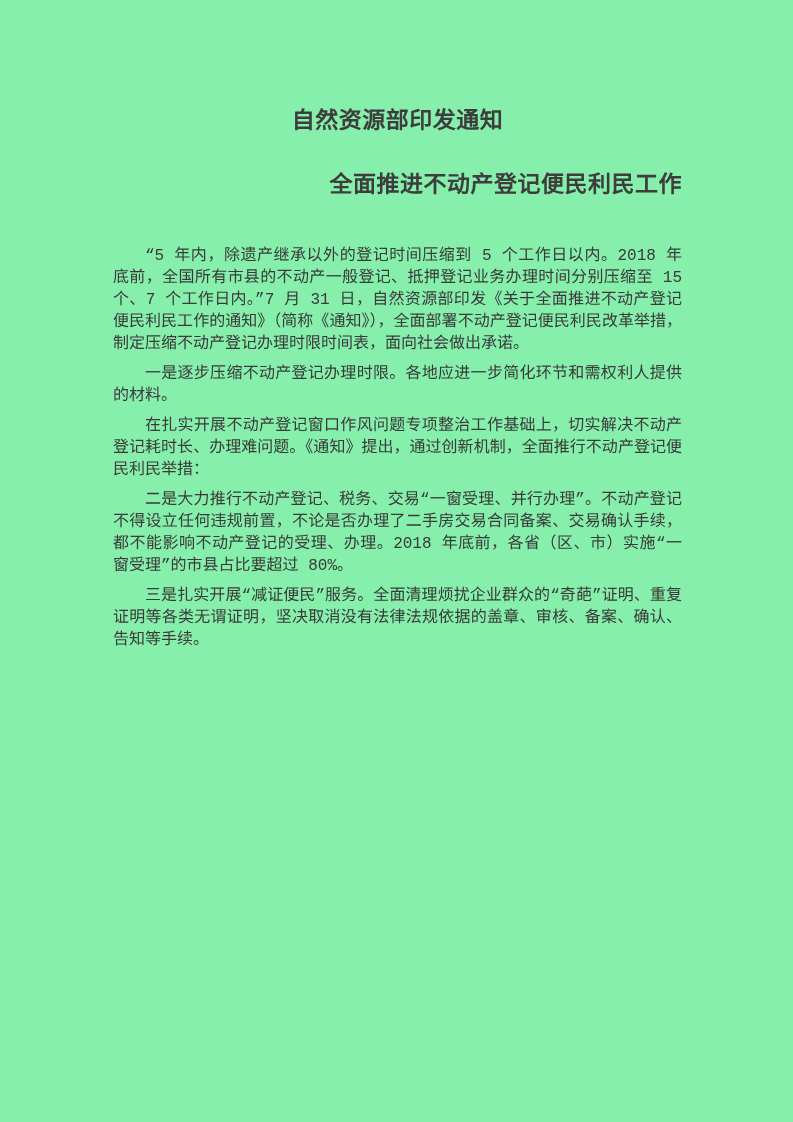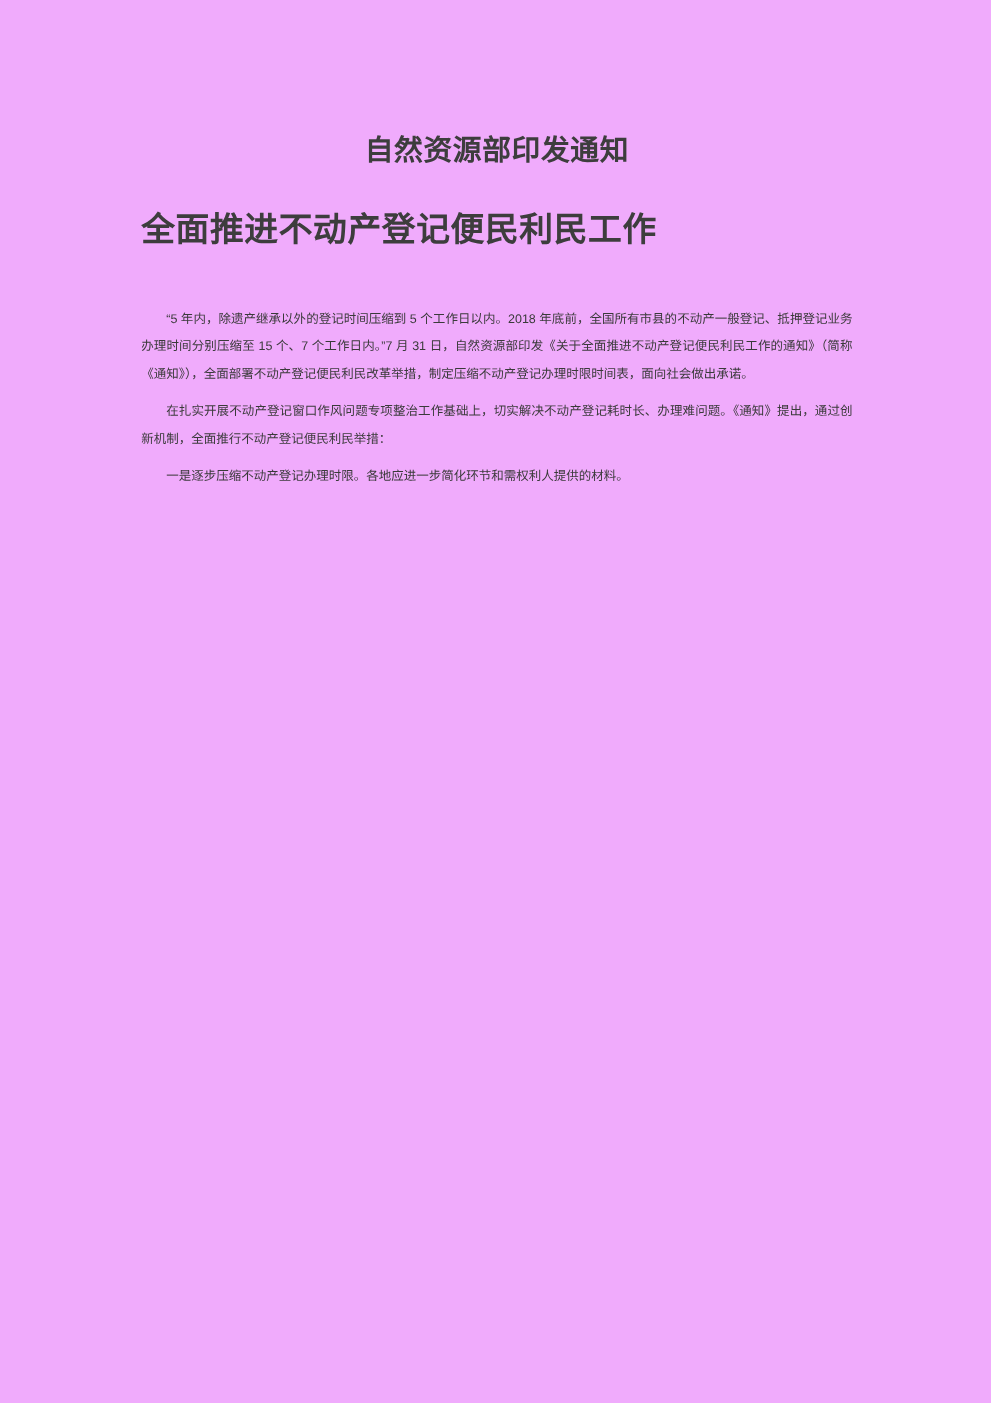--- a/index.html
+++ b/index.html
@@ -5,62 +5,64 @@
   html, body {
     margin: 0;
     padding: 0;
     background: #ffffff;
   }
   .page {
     position: relative;
     width: 793px;
     height: 1122px;
     margin: 0 auto;
-    background: #f0abfc;
+    background: #86efac;
     overflow: hidden;
     box-sizing: border-box;
     padding: 105px 111px 0 113px;
   }
   .doc-title {
     font-family: "Liberation Sans", "DejaVu Sans", sans-serif;
     font-weight: 600;
     font-size: 23px;
     line-height: 30px;
     color: #3d3d3d;
     text-align: center;
     margin: 0 0 34px 0;
     letter-spacing: 0.5px;
   }
   .doc-subtitle {
     font-family: "Liberation Sans", "DejaVu Sans", sans-serif;
     font-weight: 600;
-    font-size: 27px;
+    font-size: 23px;
     line-height: 30px;
     color: #3d3d3d;
-    text-align: left;
+    text-align: right;
     margin: 0 0 46px 0;
     letter-spacing: 0.5px;
   }
   .doc-body p {
-    font-family: Liberation Sans, sans-serif;
-    font-size: 10px;
+    font-family: Liberation Mono, monospace;
+    font-size: 16px;
     line-height: 22px;
     color: #3a3a3a;
     text-align: justify;
     text-indent: 2em;
     margin: 0 0 8px 0;
     word-break: break-all;
   }
 </style>
 </head>
 <body>
 
 <div class="page">
   <h1 class="doc-title">自然资源部印发通知</h1>
 
   <h2 class="doc-subtitle">全面推进不动产登记便民利民工作</h2>
 
   <div class="doc-body">
     <p>“5 年内，除遗产继承以外的登记时间压缩到 5 个工作日以内。2018 年底前，全国所有市县的不动产一般登记、抵押登记业务办理时间分别压缩至 15 个、7 个工作日内。”7 月 31 日，自然资源部印发《关于全面推进不动产登记便民利民工作的通知》（简称《通知》），全面部署不动产登记便民利民改革举措，制定压缩不动产登记办理时限时间表，面向社会做出承诺。</p>
+    <p>一是逐步压缩不动产登记办理时限。各地应进一步简化环节和需权利人提供的材料。</p>
     <p>在扎实开展不动产登记窗口作风问题专项整治工作基础上，切实解决不动产登记耗时长、办理难问题。《通知》提出，通过创新机制，全面推行不动产登记便民利民举措：</p>
-    <p>一是逐步压缩不动产登记办理时限。各地应进一步简化环节和需权利人提供的材料。</p>
+    <p>二是大力推行不动产登记、税务、交易“一窗受理、并行办理”。不动产登记不得设立任何违规前置，不论是否办理了二手房交易合同备案、交易确认手续，都不能影响不动产登记的受理、办理。2018 年底前，各省（区、市）实施“一窗受理”的市县占比要超过 80%。</p>
+    <p>三是扎实开展“减证便民”服务。全面清理烦扰企业群众的“奇葩”证明、重复证明等各类无谓证明，坚决取消没有法律法规依据的盖章、审核、备案、确认、告知等手续。</p>
   </div>
 </div>
 
 </body></html>

